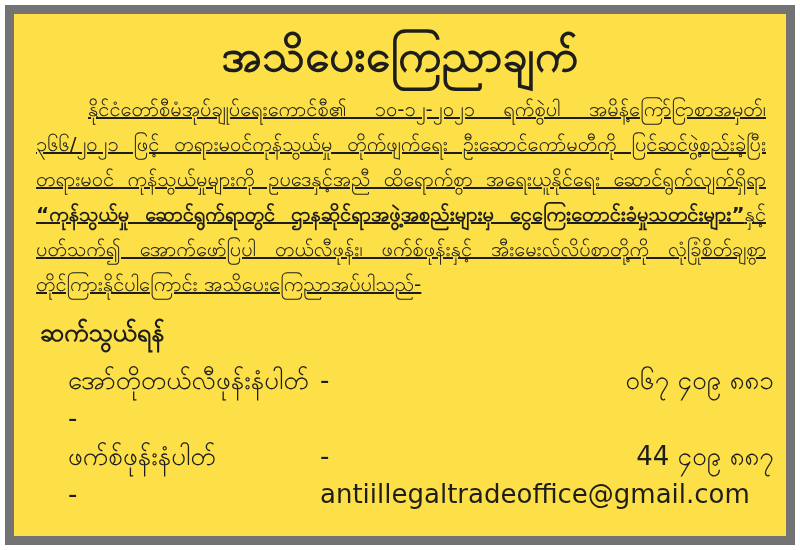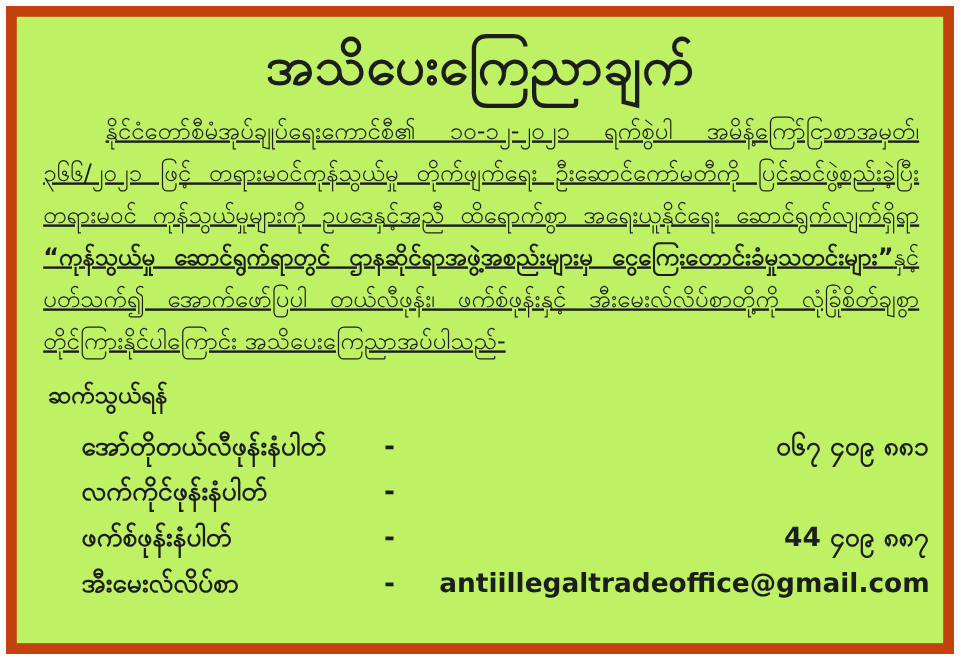--- a/index.html
+++ b/index.html
@@ -11,22 +11,22 @@
     font-family: "DejaVu Sans", sans-serif;
     color: #1d1d1b;
     overflow: hidden;
   }
   .frame {
     position: absolute;
     left: 5px;
     top: 5px;
     right: 5px;
     bottom: 5px;
-    border: 9px solid #c2410c;
-    background: #bef264;
+    border: 9px solid #737373;
+    background: #fde047;
     box-sizing: border-box;
     padding: 8px 12px 6px 12px;
     overflow: hidden;
   }
   .notice-title {
     text-align: center;
     font-size: 44px;
     line-height: 64px;
     font-weight: bold;
     letter-spacing: 0.5px;
@@ -37,36 +37,35 @@
     line-height: 35px;
     text-align: justify;
     text-indent: 52px;
     margin: 4px 8px 1px 10px;
     text-decoration: underline;
   }
   .notice-paragraph .bold-quote {
     font-weight: bold;
   }
   .contact-heading {
-    font-size: 20px;
+    font-size: 25px;
     font-weight: bold;
     margin: 14px 0 6px 14px;
   }
   .contact-list {
     margin-top: 8px;
   }
   .contact-row {
     display: grid;
     grid-template-columns: 252px 46px 1fr;
     align-items: baseline;
     padding-left: 42px;
     height: 38px;
-    font-size: 22px;
+    font-size: 26px;
     line-height: 38px;
-    font-weight: bold;
   }
   .contact-label { white-space: nowrap; }
   .contact-dash  { text-align: left; }
   .contact-value { white-space: nowrap; text-align: right; }
 </style>
 </head>
 <body>
 
 <div class="frame">
 
@@ -80,30 +79,28 @@
 
   <div class="contact-list">
 
     <div class="contact-row">
       <span class="contact-label">အော်တိုတယ်လီဖုန်းနံပါတ်</span>
       <span class="contact-dash">-</span>
       <span class="contact-value">၀၆၇ ၄၀၉ ၈၈၁</span>
     </div>
 
     <div class="contact-row">
-      <span class="contact-label">လက်ကိုင်ဖုန်းနံပါတ်</span>
       <span class="contact-dash">-</span>
     </div>
 
     <div class="contact-row">
       <span class="contact-label">ဖက်စ်ဖုန်းနံပါတ်</span>
       <span class="contact-dash">-</span>
       <span class="contact-value">44 ၄၀၉ ၈၈၇</span>
     </div>
 
     <div class="contact-row">
-      <span class="contact-label">အီးမေးလ်လိပ်စာ</span>
       <span class="contact-dash">-</span>
       <span class="contact-value">antiillegaltradeoffice@gmail.com</span>
     </div>
 
   </div>
 </div>
 
 </body></html>

